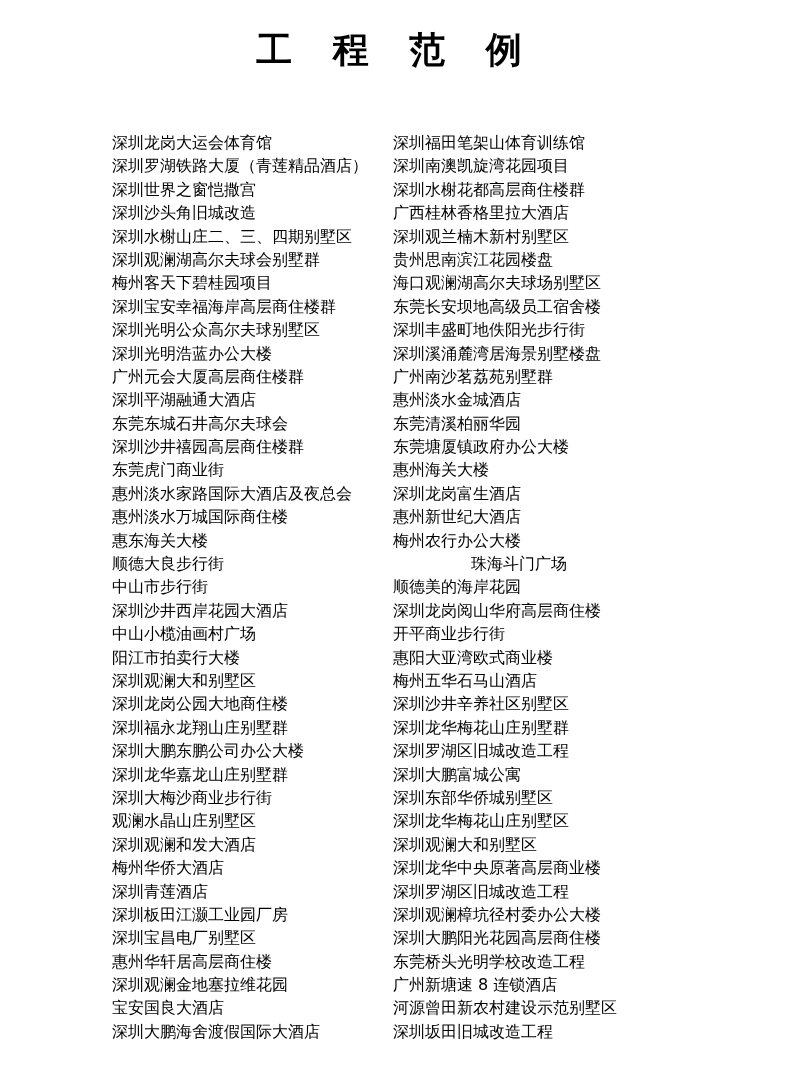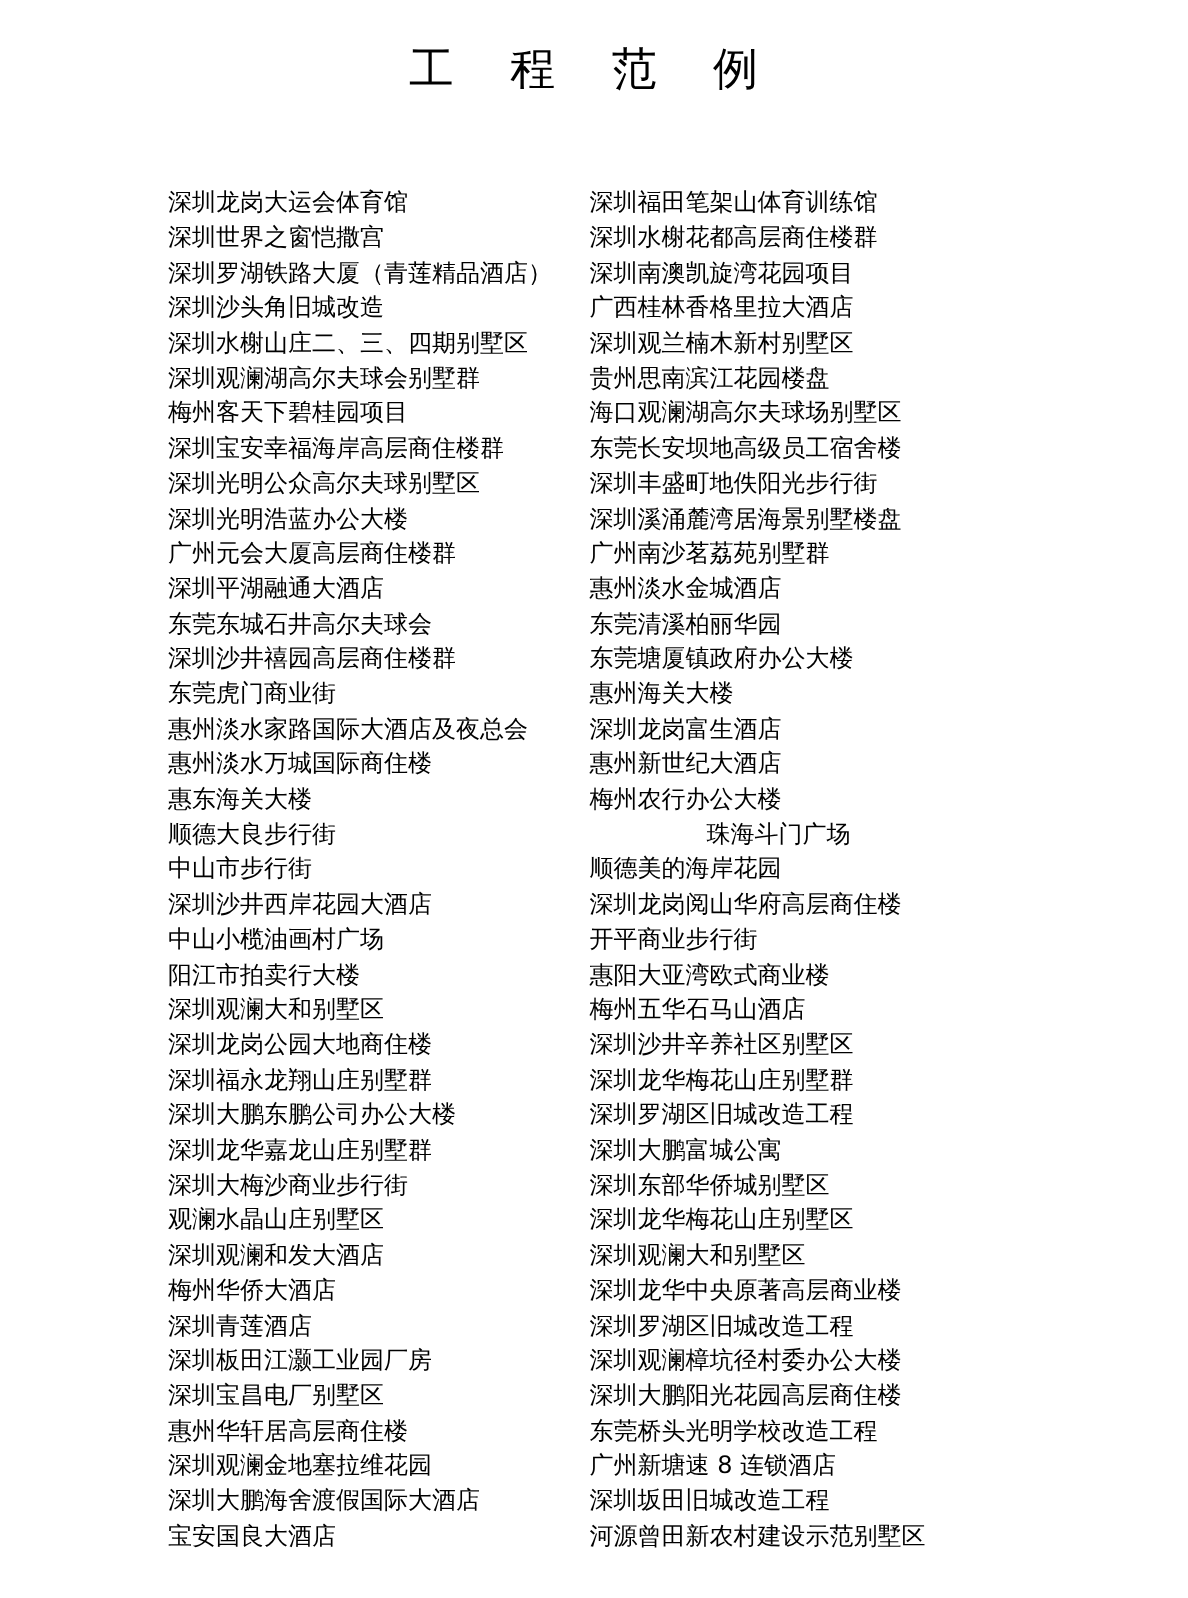--- a/index.html
+++ b/index.html
@@ -17,22 +17,22 @@
   }
   .page {
     width: 792px;
     height: 1065px;
     box-sizing: border-box;
     padding: 0;
     position: relative;
   }
   .doc-title {
     text-align: center;
-    font-size: 30px;
-    font-weight: normal;
+    font-size: 36px;
+    font-weight: bold;
     letter-spacing: 14px;
     margin-top: 26px;
     margin-bottom: 0;
     font-family: "DejaVu Sans", "Liberation Sans", sans-serif;
   }
   .content {
     margin-top: 56px;
     padding-left: 112px;
     padding-right: 40px;
   }
@@ -69,28 +69,28 @@
   <div class="doc-title">工 程 范 例</div>
 
   <div class="content">
 
     <div class="list-block">
       <div class="row">
           <div class="cell left">深圳龙岗大运会体育馆</div>
           <div class="cell right">深圳福田笔架山体育训练馆</div>
         </div>
       <div class="row">
+          <div class="cell left">深圳罗湖铁路大厦（青莲精品酒店）</div>
+          <div class="cell right">深圳南澳凯旋湾花园项目</div>
+        </div>
+      <div class="row">
           <div class="cell left">深圳世界之窗恺撒宫</div>
           <div class="cell right">深圳水榭花都高层商住楼群</div>
         </div>
       <div class="row">
-          <div class="cell left">深圳罗湖铁路大厦（青莲精品酒店）</div>
-          <div class="cell right">深圳南澳凯旋湾花园项目</div>
-        </div>
-      <div class="row">
           <div class="cell left"> 深圳沙头角旧城改造</div>
           <div class="cell right">广西桂林香格里拉大酒店</div>
         </div>
       <div class="row">
           <div class="cell left">深圳水榭山庄二、三、四期别墅区</div>
           <div class="cell right">深圳观兰楠木新村别墅区</div>
         </div>
       <div class="row">
           <div class="cell left">深圳观澜湖高尔夫球会别墅群</div>
           <div class="cell right">贵州思南滨江花园楼盘</div>
@@ -213,27 +213,27 @@
         </div>
       <div class="row">
           <div class="cell left">惠州华轩居高层商住楼</div>
           <div class="cell right">东莞桥头光明学校改造工程</div>
         </div>
       <div class="row">
           <div class="cell left">深圳观澜金地塞拉维花园</div>
           <div class="cell right">广州新塘速 8 连锁酒店</div>
         </div>
       <div class="row">
+          <div class="cell left">宝安国良大酒店</div>
+          <div class="cell right"> 河源曾田新农村建设示范别墅区</div>
+        </div>
+      <div class="row">
           <div class="cell left">深圳大鹏海舍渡假国际大酒店</div>
           <div class="cell right">深圳坂田旧城改造工程</div>
         </div>
-      <div class="row">
-          <div class="cell left">宝安国良大酒店</div>
-          <div class="cell right"> 河源曾田新农村建设示范别墅区</div>
-        </div>
     </div>
 
     <div class="spacer"></div>
 
     <div class="list-block">
       <div class="row">
           <div class="cell left">梅州客都新天地项目熙园别墅</div>
           <div class="cell right">梅州客天下碧桂园项目</div>
         </div>
 

